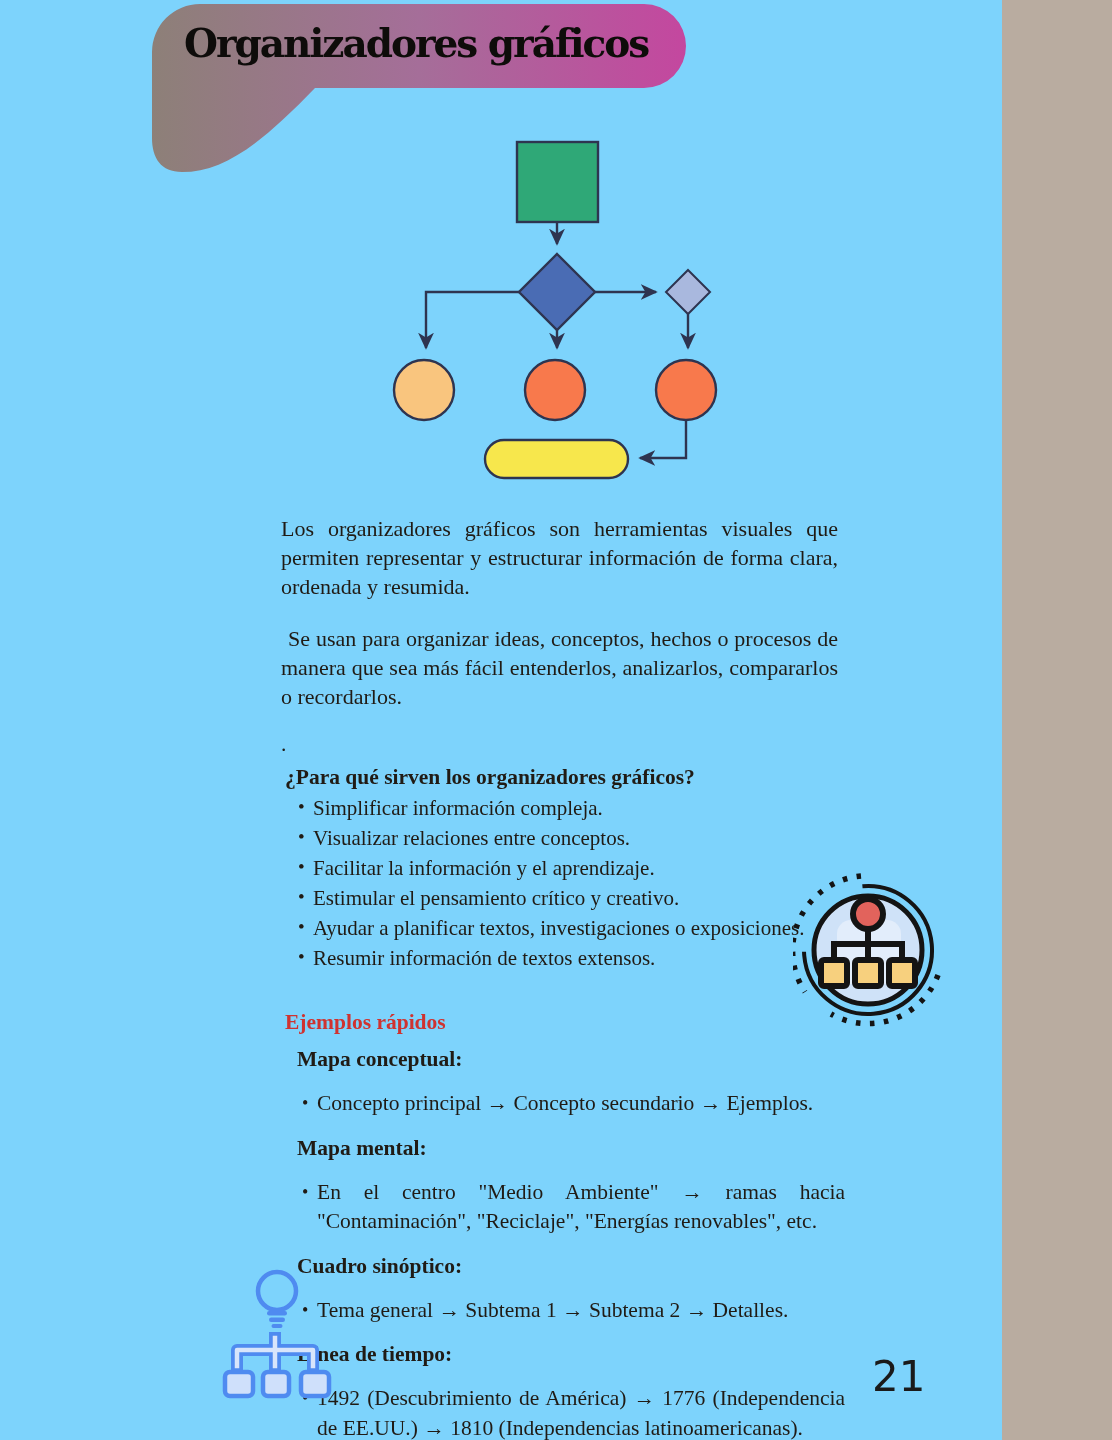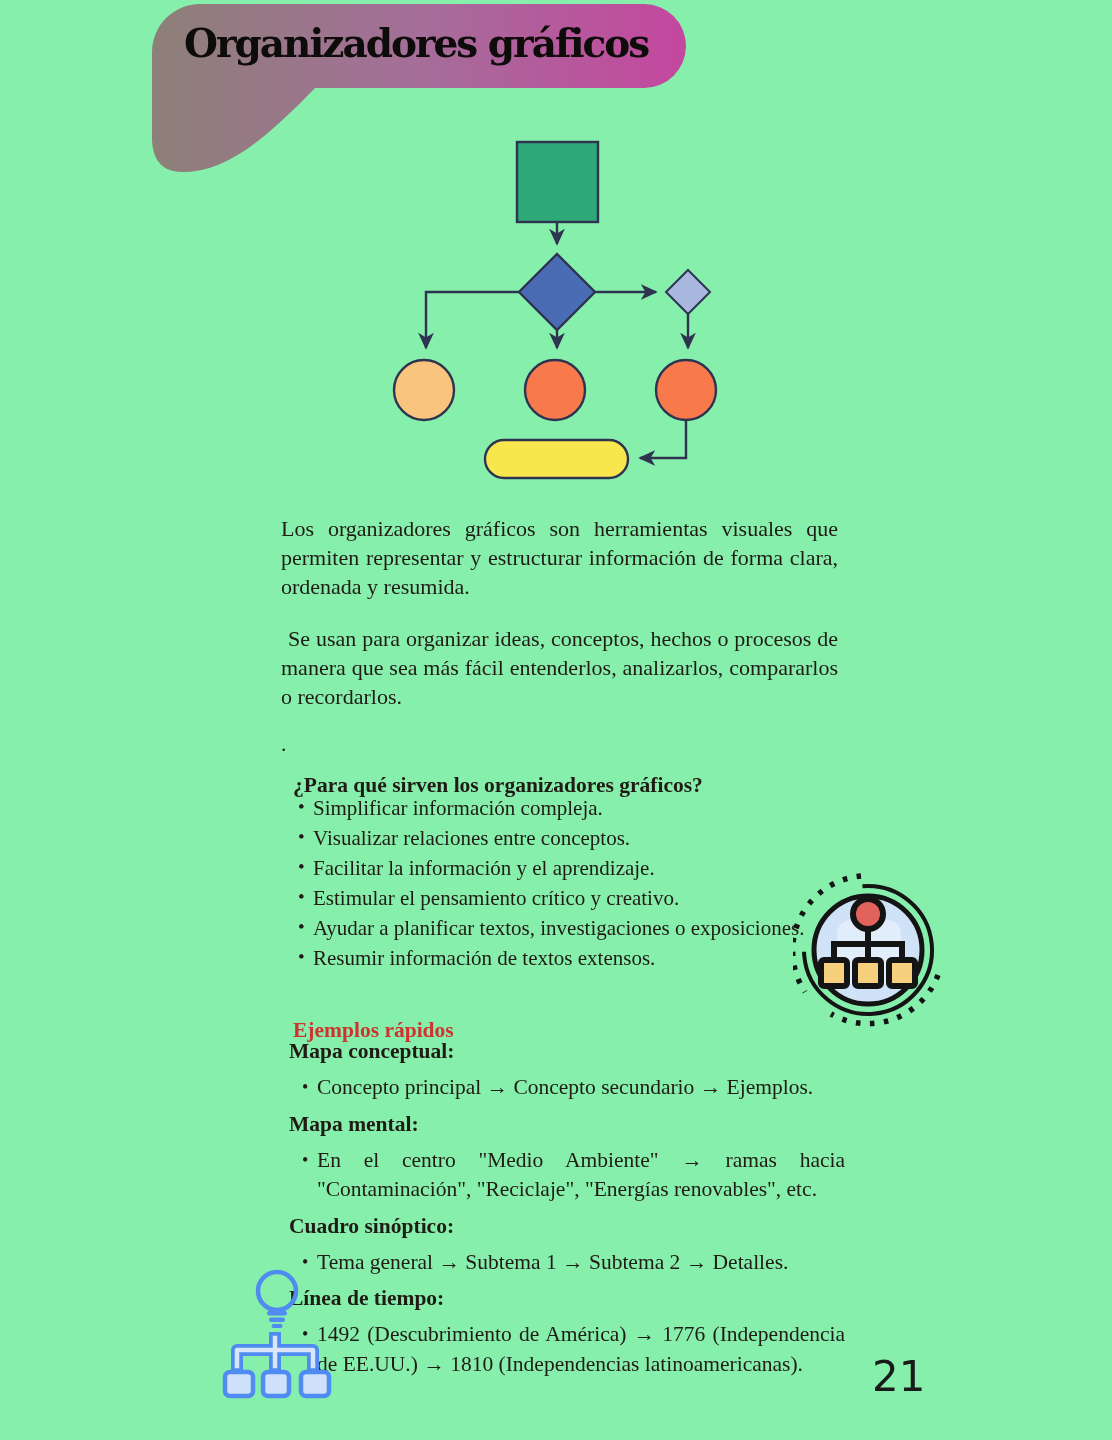--- a/index.html
+++ b/index.html
@@ -1,18 +1,18 @@
 <!DOCTYPE html>
 <html><head>
 <meta charset="utf-8">
 <style>
   html,body{margin:0;padding:0;background:#b9aca0;}
   #canvas{
-    position:relative; width:1112px; height:1440px; overflow:hidden;
-    background:#86efac;
+    position:relative; width:1002px; height:1440px; overflow:hidden;
+    background:#7dd3fc;
     font-family:"Liberation Serif", serif;
     color:#201b15;
   }
   svg{display:block;}
   .abs{position:absolute;}
 
   
   #banner-svg{left:140px; top:0;}
   .banner-title{
     left:184px; top:20px; width:500px;
@@ -25,21 +25,21 @@
   .para{
     left:281px; width:557px; margin:0;
     font-size:22px; line-height:29px;
     text-align:justify; text-align-last:left;
   }
   #para-1{top:514px;}
   #para-2{top:624px; text-indent:7px;}
   #stray-dot{left:281px; top:732px; font-size:21.5px;}
 
   .bold-h{
-    left:281px; margin:12px; font-size:21.5px; font-weight:700; line-height:27px;
+    left:281px; margin:4px; font-size:21.5px; font-weight:700; line-height:27px;
     white-space:nowrap;
   }
   #purpose-heading{top:760px;}
 
   #purpose-list{
     left:281px; top:793px; width:575px; margin:0; padding:0; list-style:none;
     font-size:21px;
   }
   #purpose-list li{
     position:relative; padding-left:32px; line-height:30px;
@@ -49,21 +49,21 @@
   }
 
   #examples-heading{
     top:1005px; color:#cf3330;text-align:right;
   }
 
   #examples-block{
     left:281px; top:1030px; width:564px;
   }
   .ex-title{
-    margin:8px; font-size:21.5px; font-weight:700; line-height:27px; white-space:nowrap;
+    margin:16px; font-size:21.5px; font-weight:700; line-height:27px; white-space:nowrap;
   }
   .ex-item{
     position:relative; margin:0; padding-left:36px;
     font-size:21.5px; line-height:29.5px;
     text-align:justify; text-align-last:left;font-family:Liberation Serif, serif;
   }
   .ex-item::before{
     content:"\2022"; position:absolute; left:21px; top:0; font-size:18px;
   }
 

